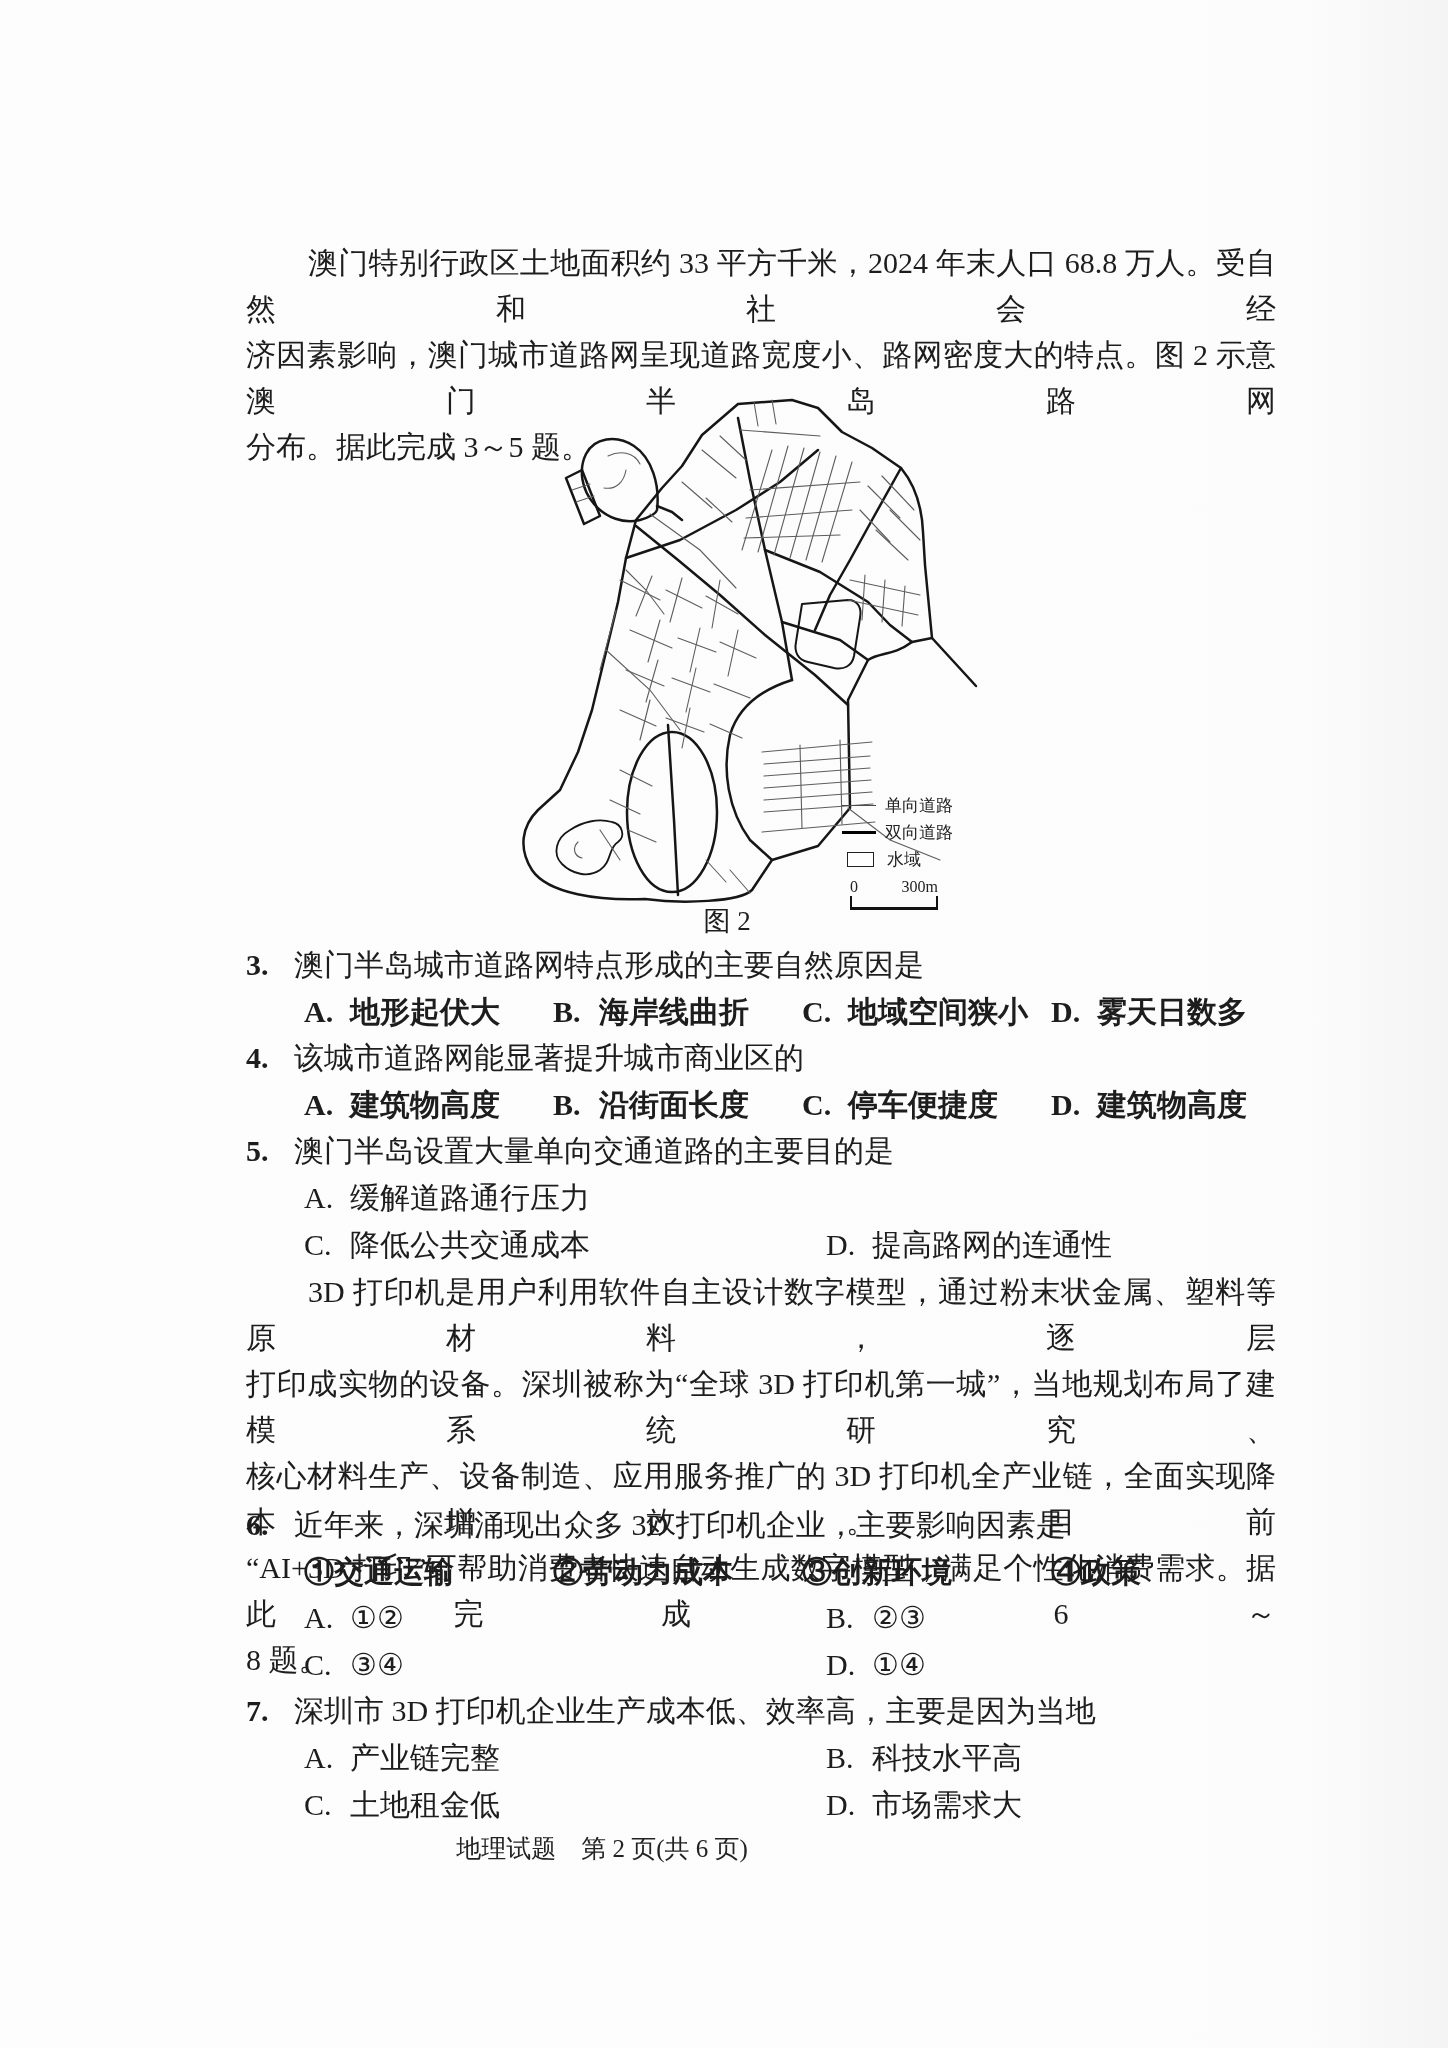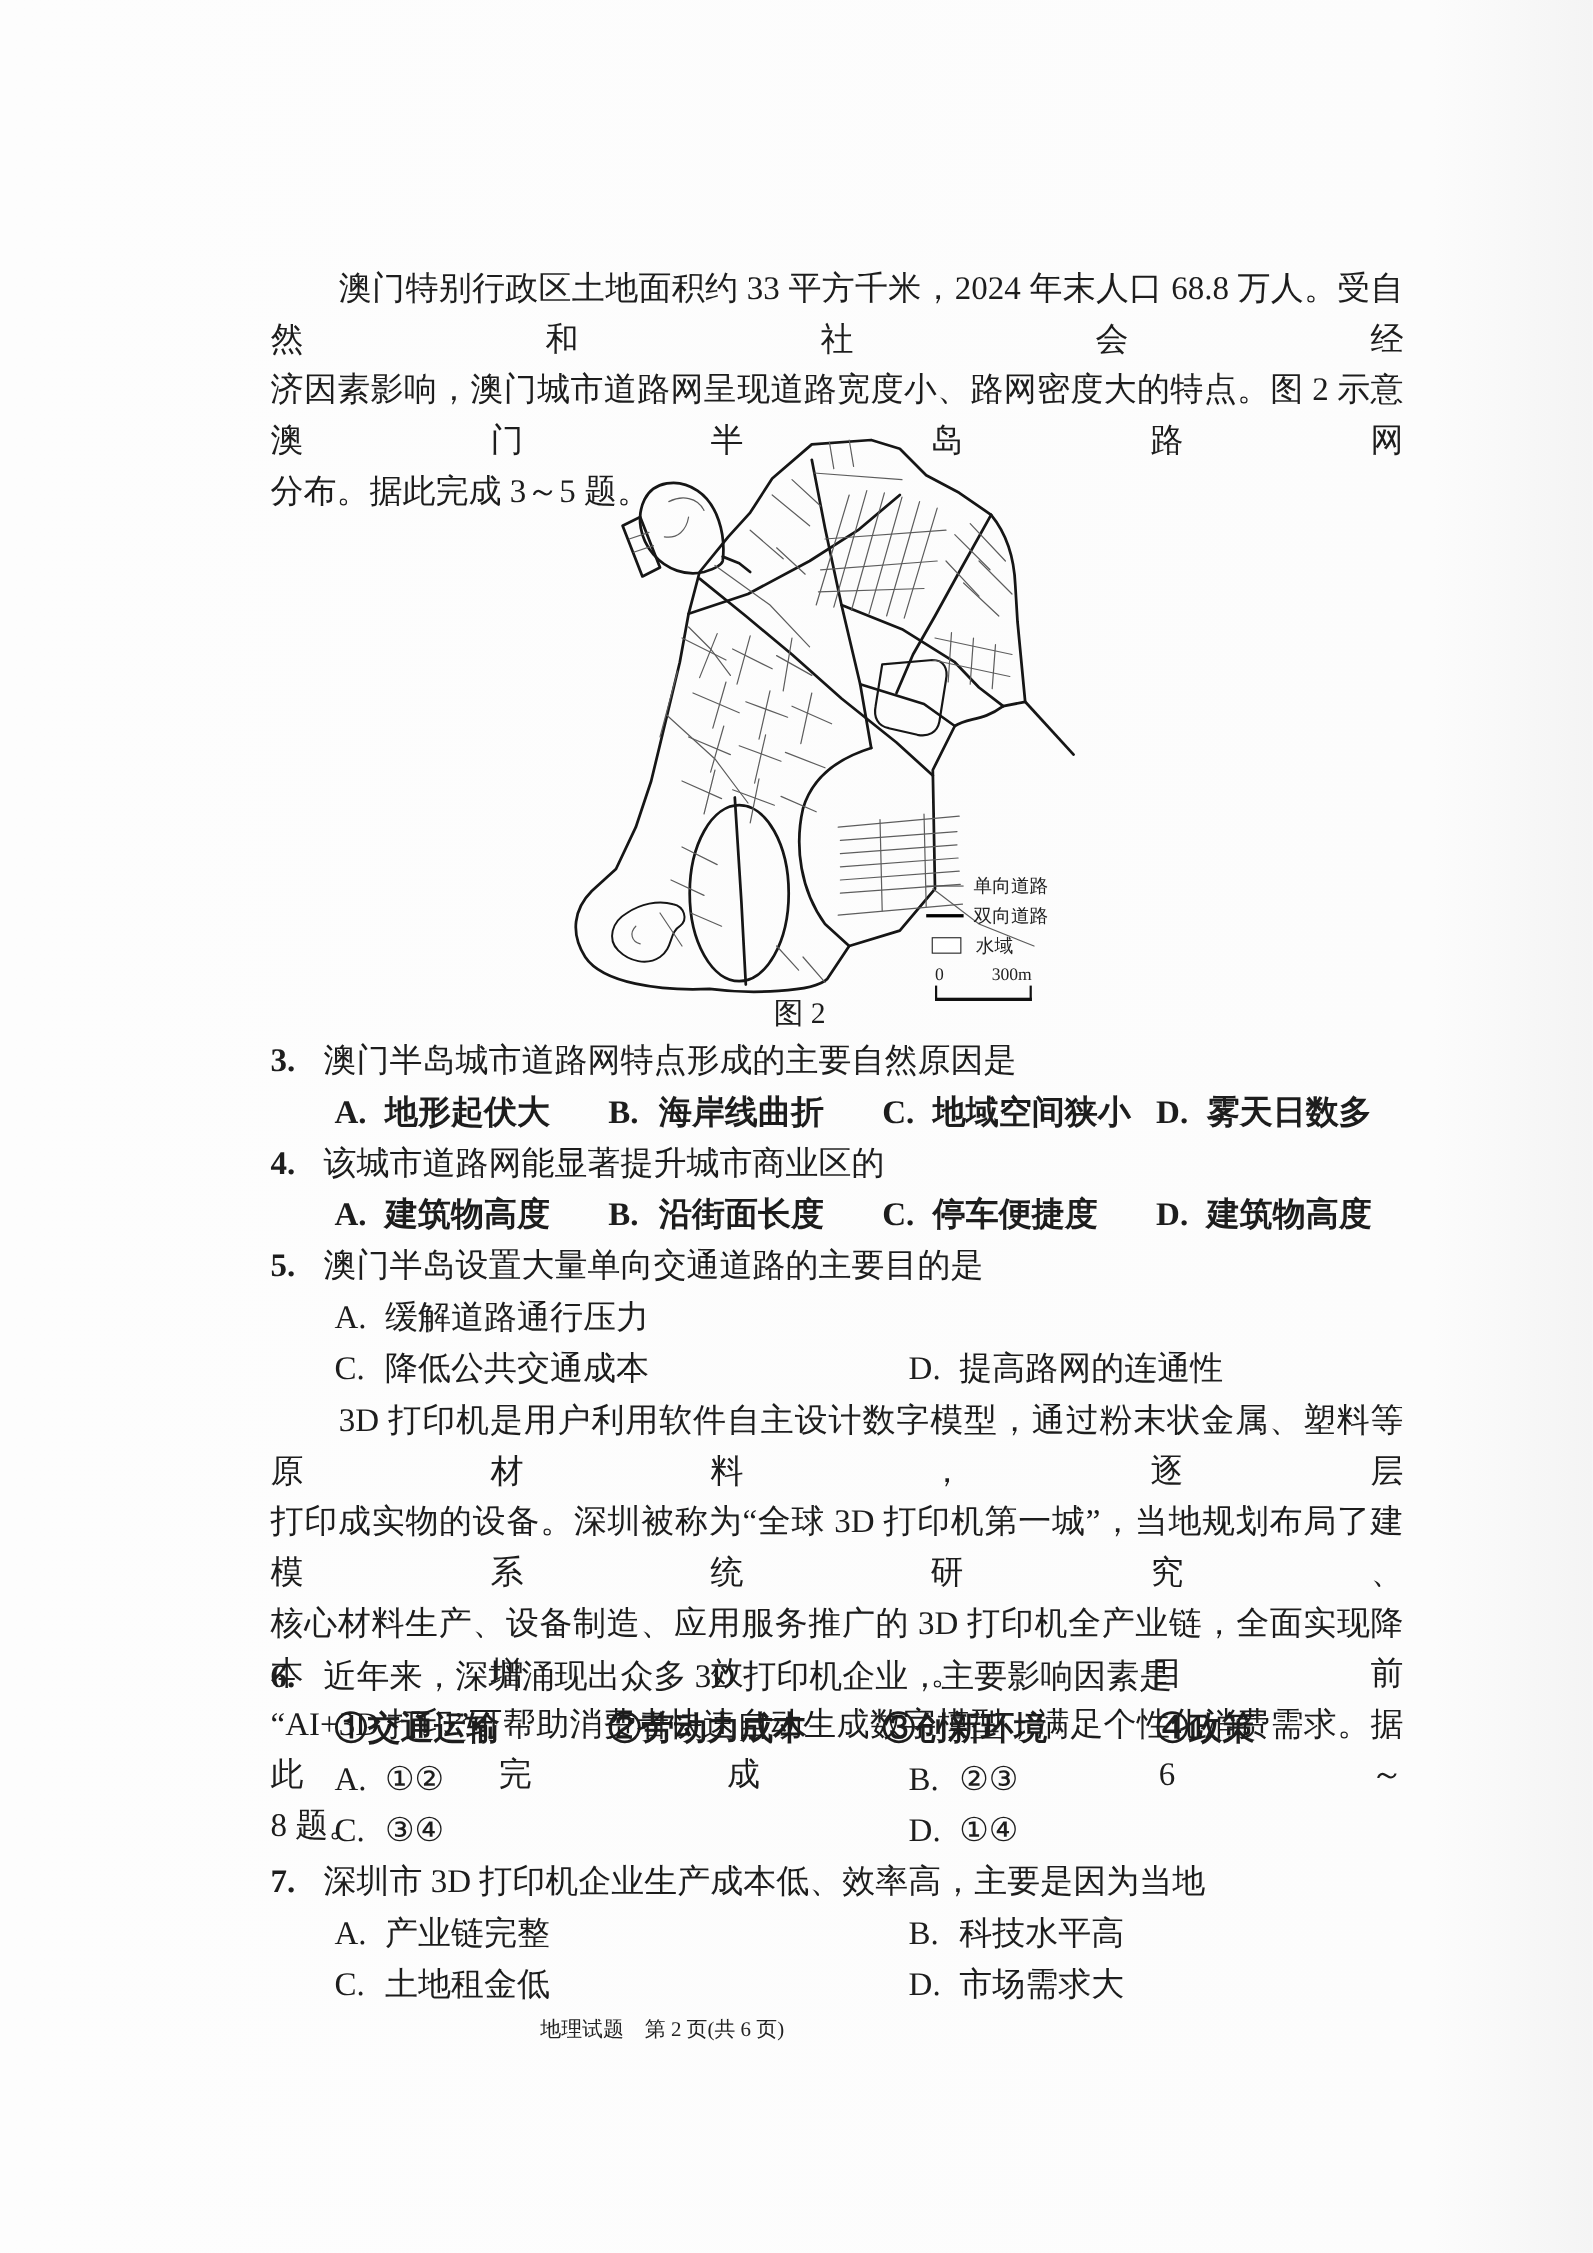--- a/index.html
+++ b/index.html
@@ -24,21 +24,21 @@
   #legend{position:absolute;left:842px;top:776px;width:210px;font-size:17px;color:#222;margin-top:16px;}
   .lrow{display:flex;align-items:center;height:27px;gap:9px;}
   .sw{flex:none;}
   .thin-sw{width:34px;height:0;border-top:1.7px solid #4a4a4a;}
   .thick-sw{width:34px;height:0;border-top:3.6px solid #000;}
   .water-sw{width:25px;height:13px;border:1.7px solid #222;margin-left:5px;margin-right:4px;background:#fff;}
   .scale{width:88px;margin-top:5px;margin-left:8px;font-size:16px;}
   .scale-labels{display:flex;justify-content:space-between;line-height:17px;padding-bottom:1px;}
   .scale-bar{height:11px;border-left:2.5px solid #111;border-right:2.5px solid #111;border-bottom:3px solid #111;}
   #caption{position:absolute;left:212px;top:901px;width:1030px;text-align:center;font-size:27px;line-height:40px;}
-  #footer{position:absolute;left:0;top:1832px;width:1204px;text-align:center;font-size:19px;color:#222;}
+  #footer{position:absolute;left:0;top:1832px;width:1204px;text-align:center;font-size:25px;color:#222;}
 </style>
 </head>
 <body>
 
 <div class="blk" id="p1" style="top:240px">
   <div class="pline first">澳门特别行政区土地面积约 33 平方千米，2024 年末人口 68.8 万人。受自然和社会经</div>
   <div class="pline">济因素影响，澳门城市道路网呈现道路宽度小、路网密度大的特点。图 2 示意澳门半岛路网</div>
   <div class="pline last">分布。据此完成 3～5 题。</div>
 </div>
 

